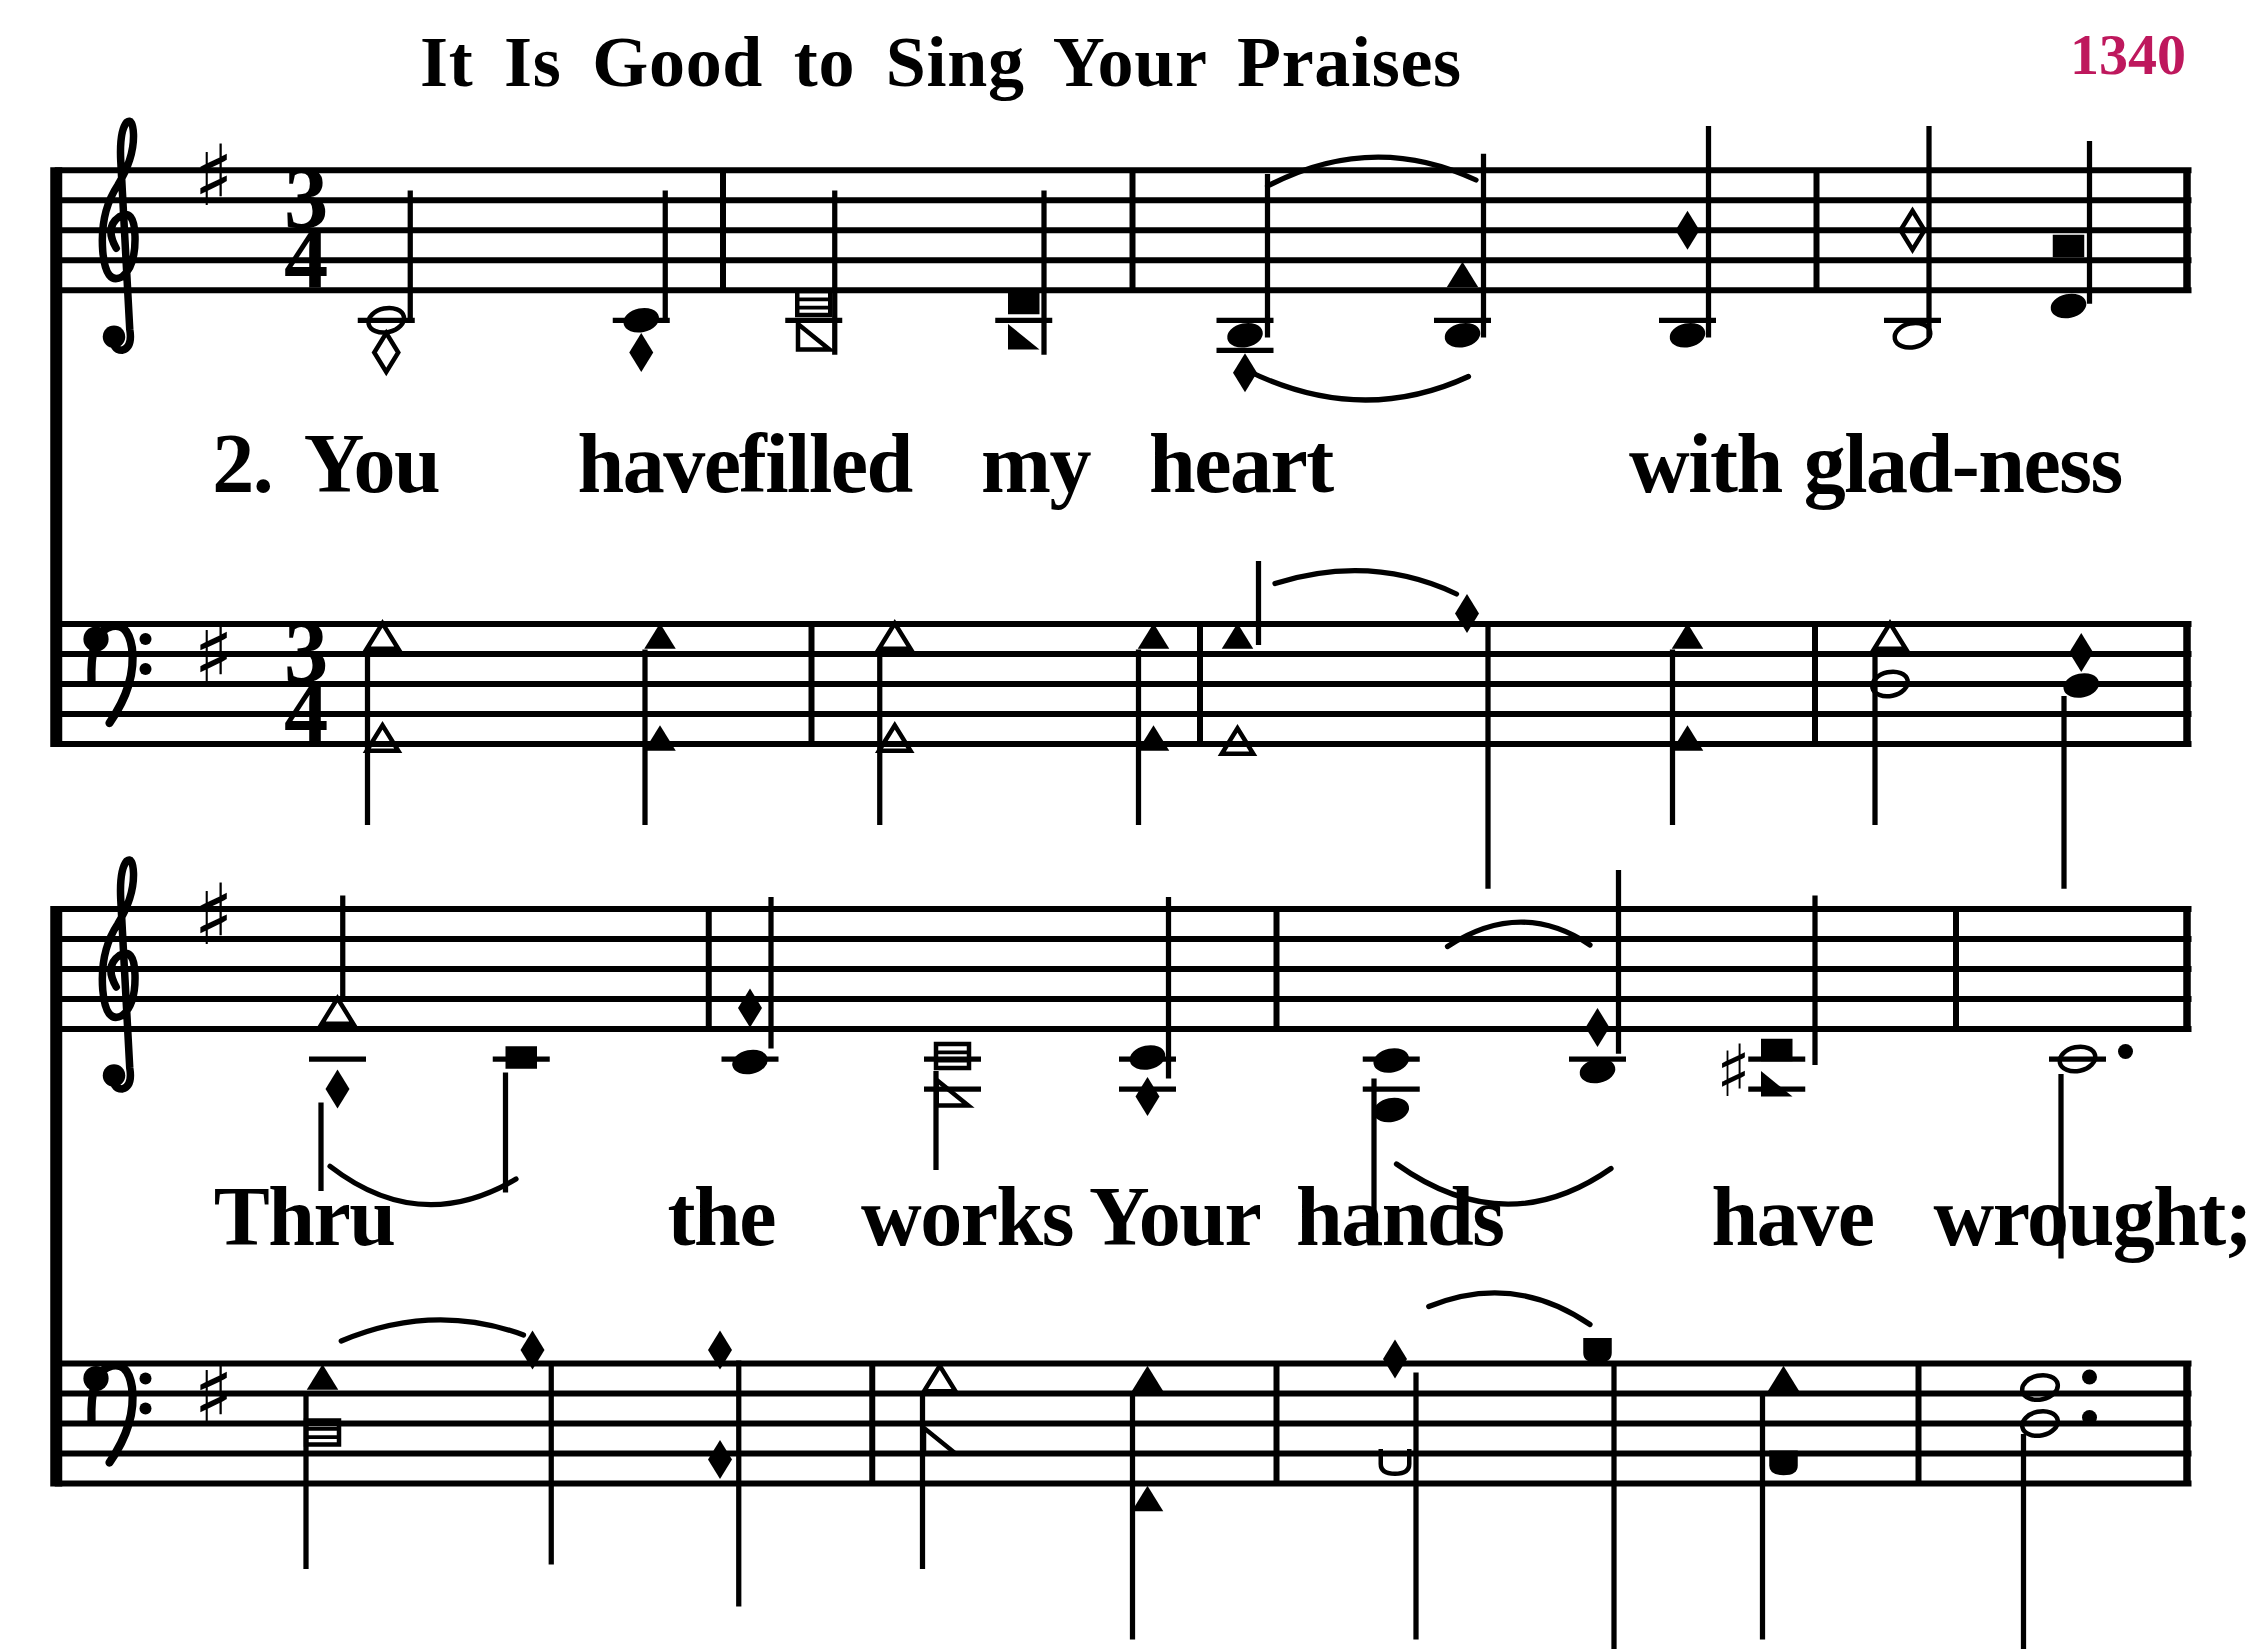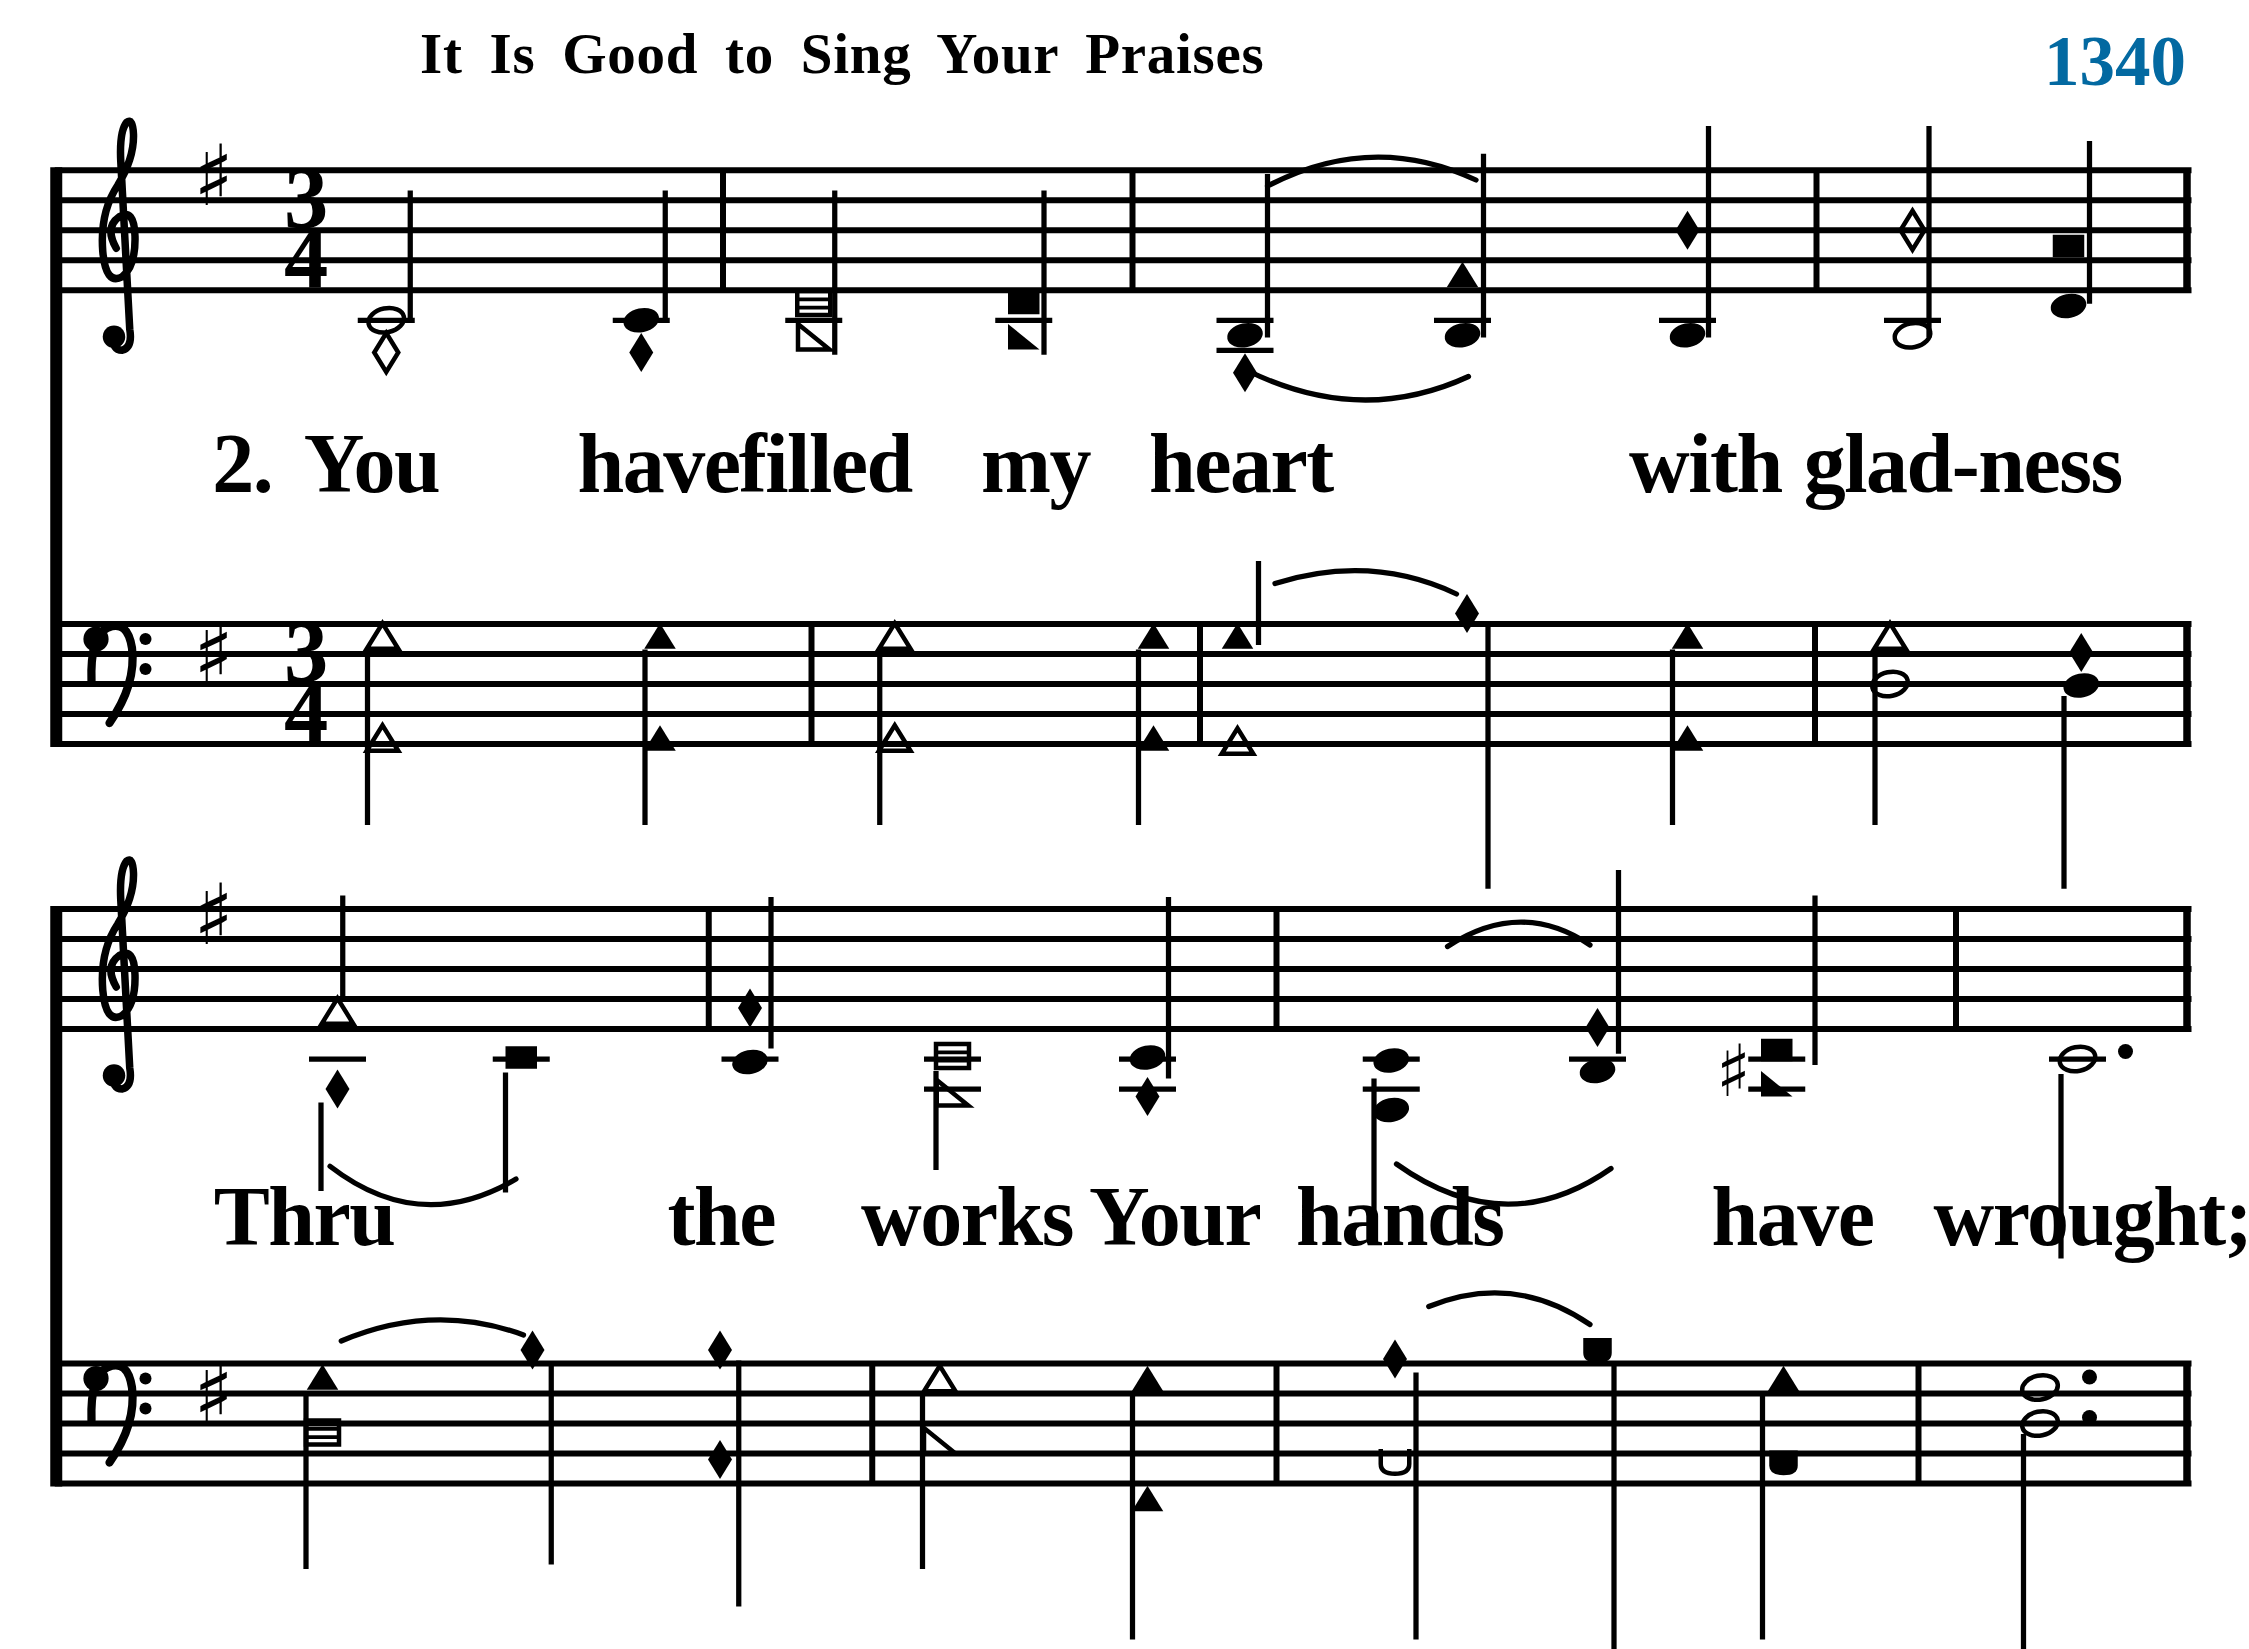--- a/index.html
+++ b/index.html
@@ -1,20 +1,20 @@
 <!DOCTYPE html>
 <html style="font-size:12px"><head>
 <meta charset="utf-8">
 <style>
   html,body{margin:0;padding:0;background:#ffffff;width:2250px;height:1650px;overflow:hidden;}
   #sheet{position:relative;width:2250px;height:1650px;background:#fff;font-family:"Liberation Serif",serif;}
   #titlebar{position:absolute;left:55px;top:21px;right:55px;height:97px;}
-  #song-title{position:absolute;left:365px;top:0;font-size:57px;font-weight:bold;color:#000;
+  #song-title{position:absolute;left:365px;top:0;font-size:72px;font-weight:bold;color:#000;
               letter-spacing:0.7px;word-spacing:12px;white-space:nowrap;}
-  #hymn-number{position:absolute;right:9px;top:0;font-size:71px;font-weight:bold;color:#0369a1;}
+  #hymn-number{position:absolute;right:9px;top:0;font-size:58px;font-weight:bold;color:#be185d;}
   #score{position:absolute;left:0;top:0;}
   #credits{position:absolute;left:10.5px;top:1599px;font-size:27px;color:#4a4a4a;
            font-family:"Liberation Sans",sans-serif;letter-spacing:0.4px;white-space:pre;}
   text.lyric{font-family:"Liberation Serif",serif;font-weight:bold;font-size:112px;letter-spacing:-2px;fill:#000;}
   text.tsig{font-family:"Liberation Serif",serif;font-weight:bold;font-size:118px;fill:#000;}
   text.acc{font-family:"DejaVu Sans",sans-serif;fill:#000;}
 </style>
 </head>
 <body>
 

